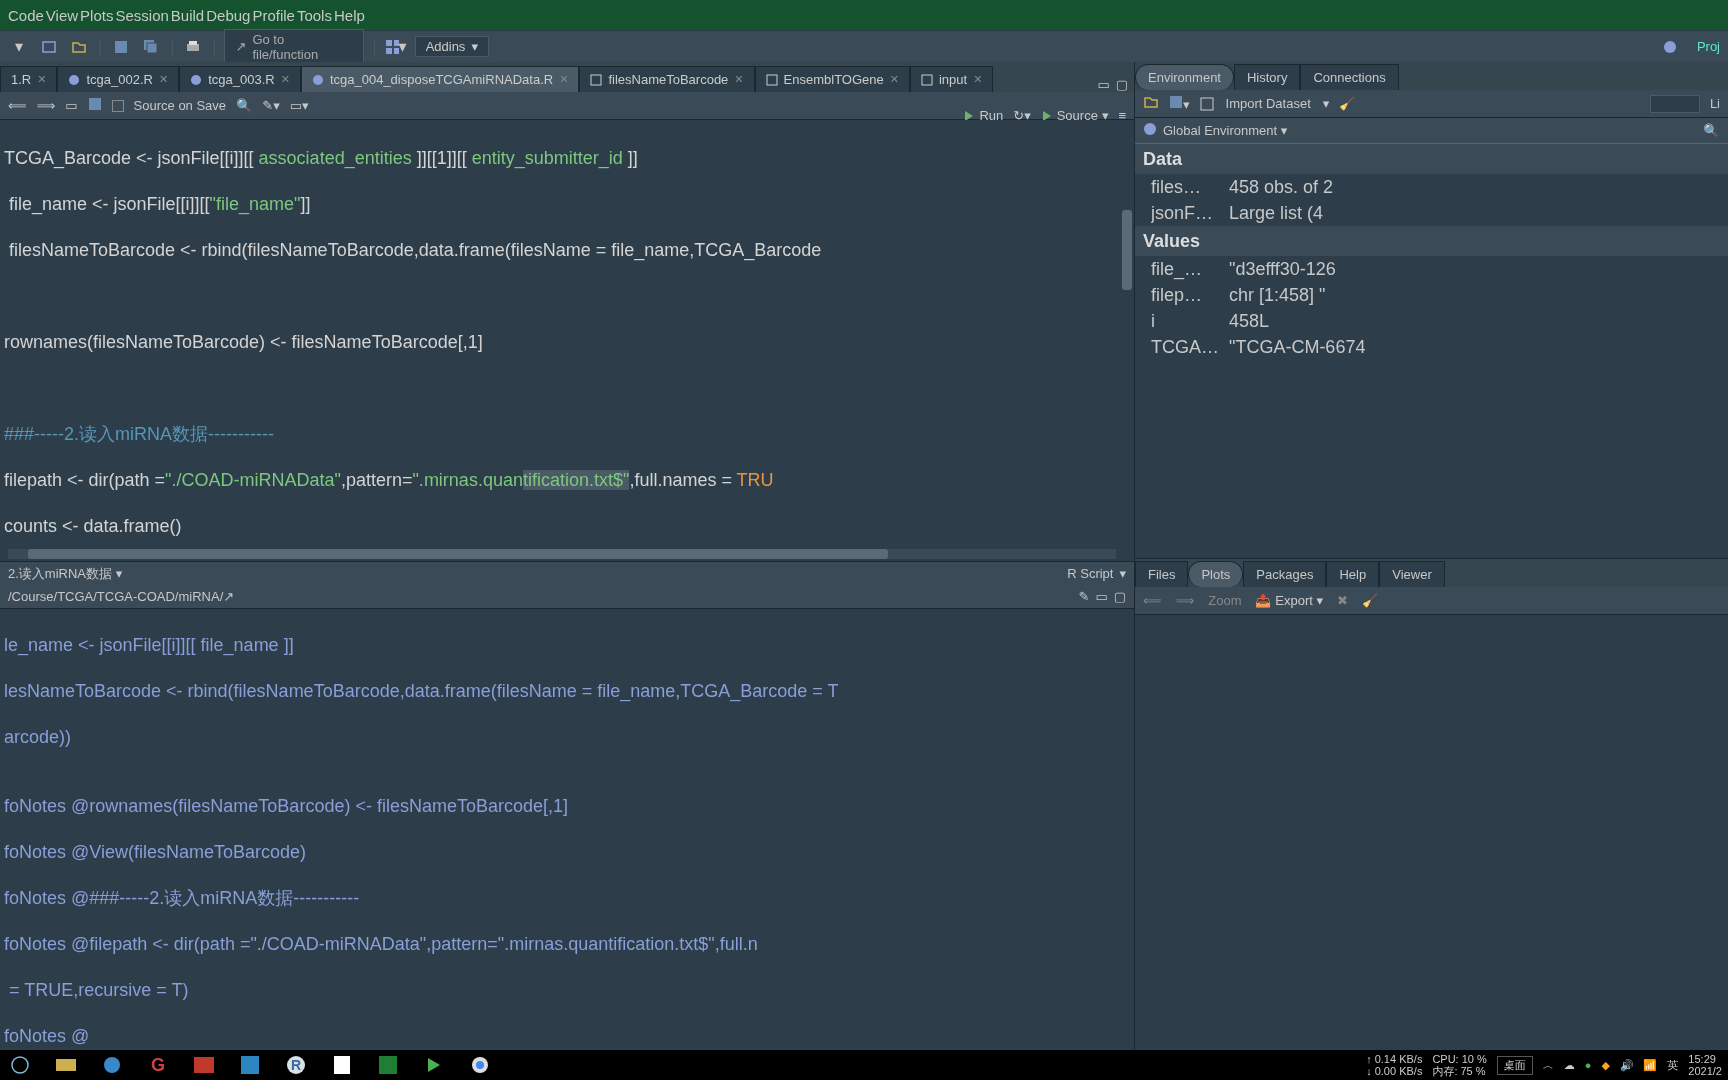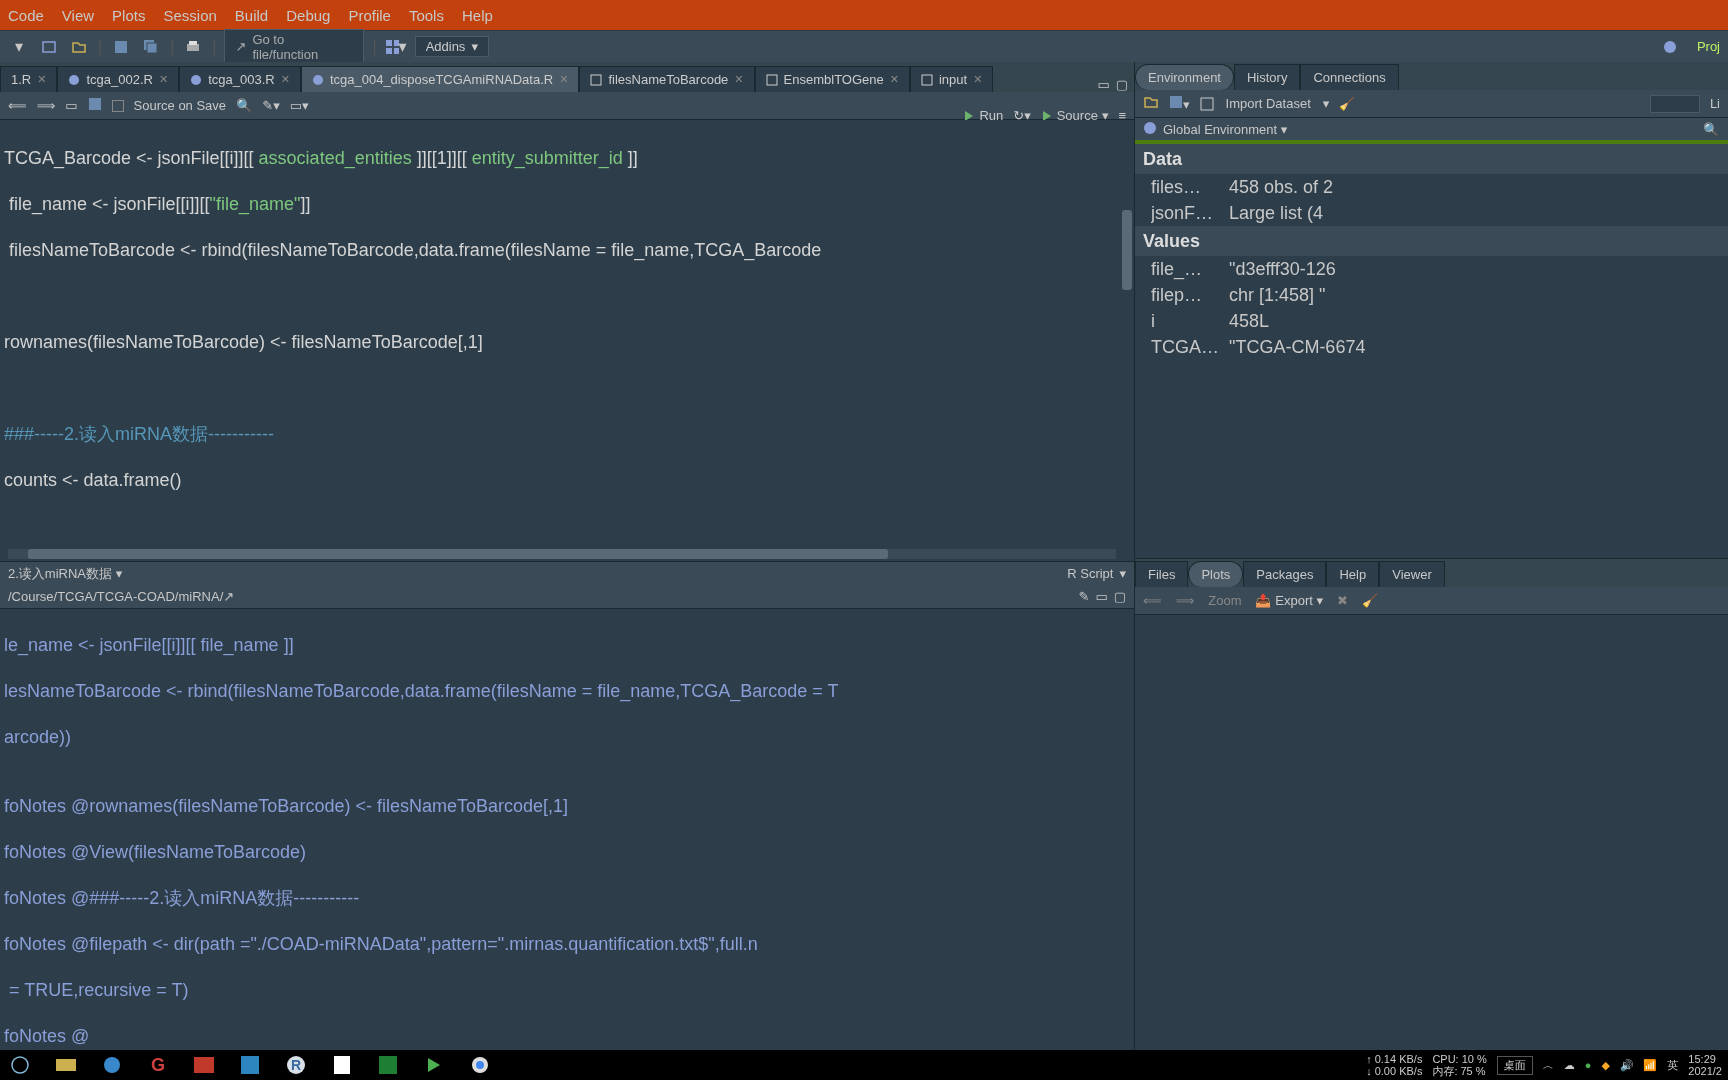--- a/index.html
+++ b/index.html
@@ -1,23 +1,23 @@
 <!DOCTYPE html>
 <html><head>
 <meta charset="utf-8">
 <style>
 * { margin: 0; padding: 0; box-sizing: border-box; font-family: "Segoe UI", Tahoma, sans-serif; }
 body { background: #2d3e4a; color: #c8c8c8; width: 1728px; height: 1080px; overflow: hidden; position: relative; }
-.menubar { background: #c2410c; height: 30px; display: flex; align-items: center; padding: 0 8px; gap: 18px; font-size: 15px; }
+.menubar { background: #14532d; height: 30px; display: flex; align-items: center; padding: 0 8px; gap: 2px; font-size: 15px; }
 .menubar span { cursor: pointer; }
 .toolbar { background: #3a4a56; height: 32px; display: flex; align-items: center; padding: 0 8px; gap: 8px; border-top: 1px solid #2a3a44; }
 .tb-icon { width: 22px; height: 20px; display: inline-flex; align-items: center; justify-content: center; }
 .go-to-file { background: #2d3e4a; border: 1px solid #4a5a66; padding: 2px 10px; font-size: 13px; color: #aaa; width: 140px; display: flex; align-items: center; gap: 6px; }
 .addins { background: #2d3e4a; border: 1px solid #4a5a66; padding: 2px 10px; font-size: 13px; color: #ccc; display: flex; align-items: center; gap: 6px; }
-.proj-label { margin-left: auto; color: #bef264; font-size: 13px; display: flex; align-items: center; gap: 20px; }
+.proj-label { margin-left: auto; color: #5eead4; font-size: 13px; display: flex; align-items: center; gap: 20px; }
 .main-area { display: flex; height: calc(100% - 30px - 32px - 30px); }
 .left-col { width: 1135px; display: flex; flex-direction: column; border-right: 1px solid #1a2830; }
 .right-col { flex: 1; display: flex; flex-direction: column; }
 .tabs { background: #35464f; height: 30px; display: flex; align-items: flex-end; font-size: 13px; overflow: hidden; }
 .tab { background: #2d3e4a; padding: 5px 10px; border: 1px solid #1a2830; border-bottom: none; display: flex; align-items: center; gap: 6px; color: #ccc; white-space: nowrap; }
 .tab.active { background: #4a5a66; }
 .tab .close { color: #888; font-size: 11px; }
 .tab-right-icons { margin-left: auto; display: flex; gap: 6px; padding-right: 6px; }
 .src-toolbar { background: #3a4a56; height: 28px; display: flex; align-items: center; padding: 0 8px; gap: 10px; font-size: 13px; border-bottom: 1px solid #1a2830; }
 .src-toolbar .rt { margin-left: auto; display: flex; gap: 10px; align-items: center; margin-top: 20px; }
@@ -33,21 +33,21 @@
 .editor-foot .rt { margin-left: auto; display: flex; gap: 6px; align-items: center; }
 .console-path { background: #3a4a56; height: 24px; display: flex; align-items: center; padding: 0 8px; font-size: 13px; border-bottom: 1px solid #1a2830; }
 .console-path .rt { margin-left: auto; display: flex; gap: 6px; }
 .console { flex: 1; background: #2d3e4a; font-family: Consolas, monospace; font-size: 18px; line-height: 23px; padding: 2px 4px; overflow: hidden; white-space: pre; }
 .console .cl { color: #8a9ed8; white-space: pre; }
 .env-tabs { background: #35464f; height: 28px; display: flex; align-items: flex-end; font-size: 13px; }
 .env-tab { padding: 5px 12px; background: #2d3e4a; border: 1px solid #1a2830; border-bottom: none; }
 .env-tab.active { background: #4a5a66; border-radius: 13px; }
 .env-toolbar { background: #3a4a56; height: 28px; display: flex; align-items: center; padding: 0 8px; gap: 10px; font-size: 13px; border-bottom: 1px solid #1a2830; }
 .env-toolbar .search { margin-left: auto; width: 50px; height: 18px; background: #2d3e4a; border: 1px solid #4a5a66; }
-.env-header2 { background: #3a4a56; height: 26px; display: flex; align-items: center; padding: 0 8px; font-size: 13px; gap: 6px; border-bottom: 4px solid #4d7c0f; }
+.env-header2 { background: #3a4a56; height: 26px; display: flex; align-items: center; padding: 0 8px; font-size: 13px; gap: 6px; border-bottom: 1px solid #4d7c0f; }
 .env-body { flex: 1; background: #2d3e4a; font-family: Consolas, monospace; font-size: 18px; line-height: 26px; overflow: auto; }
 .env-section { background: #3a4a56; padding: 2px 8px; font-weight: bold; color: #ddd; font-size: 18px; }
 .env-row { display: flex; padding: 0 4px 0 16px; gap: 8px; }
 .env-row .nm { width: 70px; overflow: hidden; text-overflow: ellipsis; }
 .env-row .vl { flex: 1; overflow: hidden; white-space: nowrap; }
 .env-row.data .nm::before { content: "▸ "; color: #888; margin-left: -14px; }
 .plot-tabs { background: #35464f; height: 28px; display: flex; align-items: flex-end; font-size: 13px; }
 .plot-toolbar { background: #3a4a56; height: 28px; display: flex; align-items: center; padding: 0 8px; gap: 14px; font-size: 13px; border-bottom: 1px solid #1a2830; color: #888; }
 .plot-area { flex: 1; background: #2d3e4a; }
 .top-env { height: 497px; display: flex; flex-direction: column; border-bottom: 1px solid #1a2830; }
@@ -216,20 +216,21 @@
     </div>
 
     <div class="editor">
 <div class="line"><span class="tok-fn">TCGA_Barcode &lt;- jsonFile[[i]][[ </span><span class="tok-str">associated_entities</span><span class="tok-fn"> ]][[1]][[ </span><span class="tok-str">entity_submitter_id</span><span class="tok-fn"> ]]</span></div>
 <div class="line"><span class="tok-fn"> file_name &lt;- jsonFile[[i]][[</span><span class="tok-str">"file_name"</span><span class="tok-fn">]]</span></div>
 <div class="line"><span class="tok-fn"> filesNameToBarcode &lt;- rbind(filesNameToBarcode,data.frame(filesName = file_name,TCGA_Barcode </span></div>
 <div class="line"><span></span>&nbsp;</div>
 <div class="line"><span class="tok-fn">rownames(filesNameToBarcode) &lt;- filesNameToBarcode[,1]</span></div>
 <div class="line"><span></span>&nbsp;</div>
 <div class="line"><span class="tok-cm1">###-----</span><span class="tok-cm1">2.读入miRNA数据</span><span class="tok-cm1">-----------</span></div>
+<div class="line"><span class="tok-fn">filepath &lt;- dir(path =</span><span class="tok-str">"./COAD-miRNAData"</span><span class="tok-fn">,pattern=</span><span class="tok-str">".mirnas.quan</span><span class="tok-str tok-sel">tification.txt$"</span><span class="tok-fn">,full.names = </span><span class="tok-bool">TRU</span></div>
 <div class="line"><span class="tok-fn">counts &lt;- data.frame()</span></div>
 
 
 
 
 
 
 
 
       <div class="vscroll"></div>

